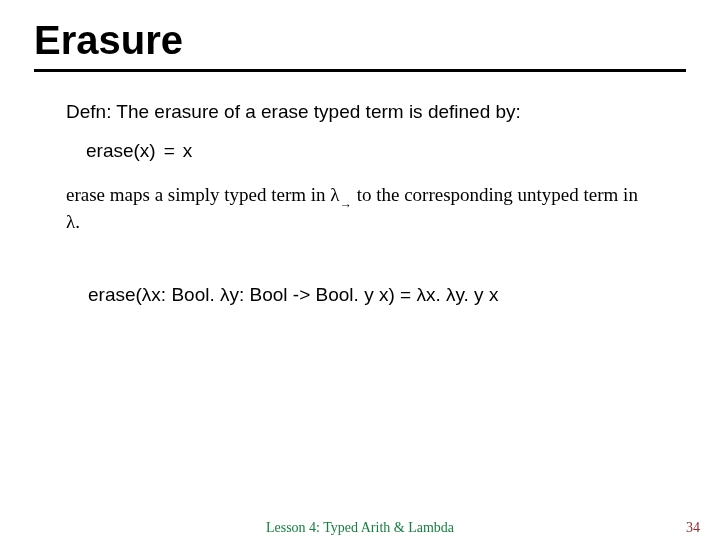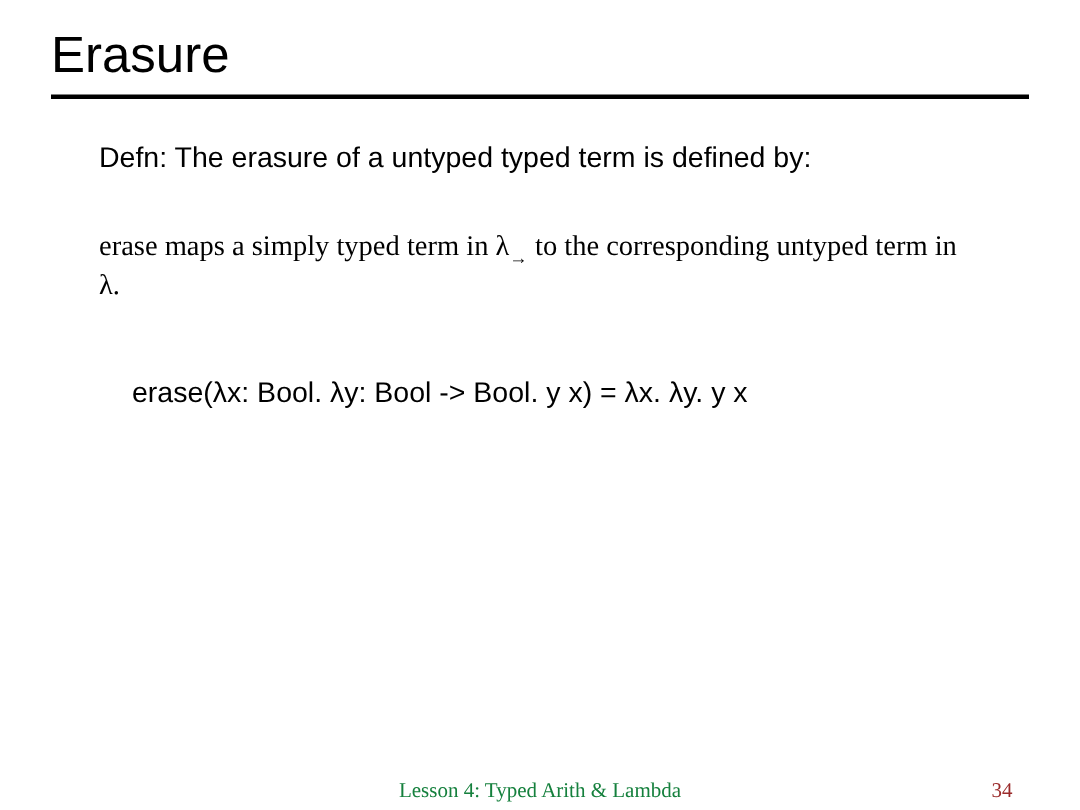--- a/index.html
+++ b/index.html
@@ -14,22 +14,22 @@
     overflow: hidden;
   }
   .slide {
     box-sizing: border-box;
     width: 720px;
     height: 540px;
     padding: 18px 34px 0 34px;
     position: relative;
   }
   .title {
-    font-size: 34px;
-    font-weight: normal;
+    font-size: 40px;
+    font-weight: bold;
     margin: 0 0 6px 0;
   }
   .rule {
     border: none;
     border-top: 3px solid #000;
     margin: 0 0 28px 0;
   }
   .body {
     padding: 0 32px;
     font-size: 19px;
@@ -72,38 +72,43 @@
   }
   .footer-center {
     position: absolute;
     left: 0;
     width: 100%;
     text-align: center;
     color: #15803d;
   }
   .footer-right {
     position: absolute;
-    right: 45px;
+    right: 20px;
     color: #9a2a2a;
   }
 </style>
 </head>
 <body>
 
 <div class="slide">
 
   <div class="title">Erasure</div>
   <hr class="rule">
 
   <div class="body">
 
-    <div class="defn">Defn: The erasure of a untyped typed term is defined by:</div>
+    <div class="defn">Defn: The erasure of a erase typed term is defined by:</div>
 
     <table class="eqtable">
       <tbody>
+          <tr>
+        <td>erase(x)</td>
+        <td>=</td>
+        <td>x</td>
+      </tr>
     </tbody>
       </table>
 
     <div class="mapnote">
       <span>erase maps a simply typed term in λ</span><span class="sub">→</span><span> to the corresponding untyped term in λ.</span>
     </div>
 
     <div class="example">erase(λx: Bool. λy: Bool -&gt; Bool. y x)  =  λx. λy. y x</div>
 
   </div>

